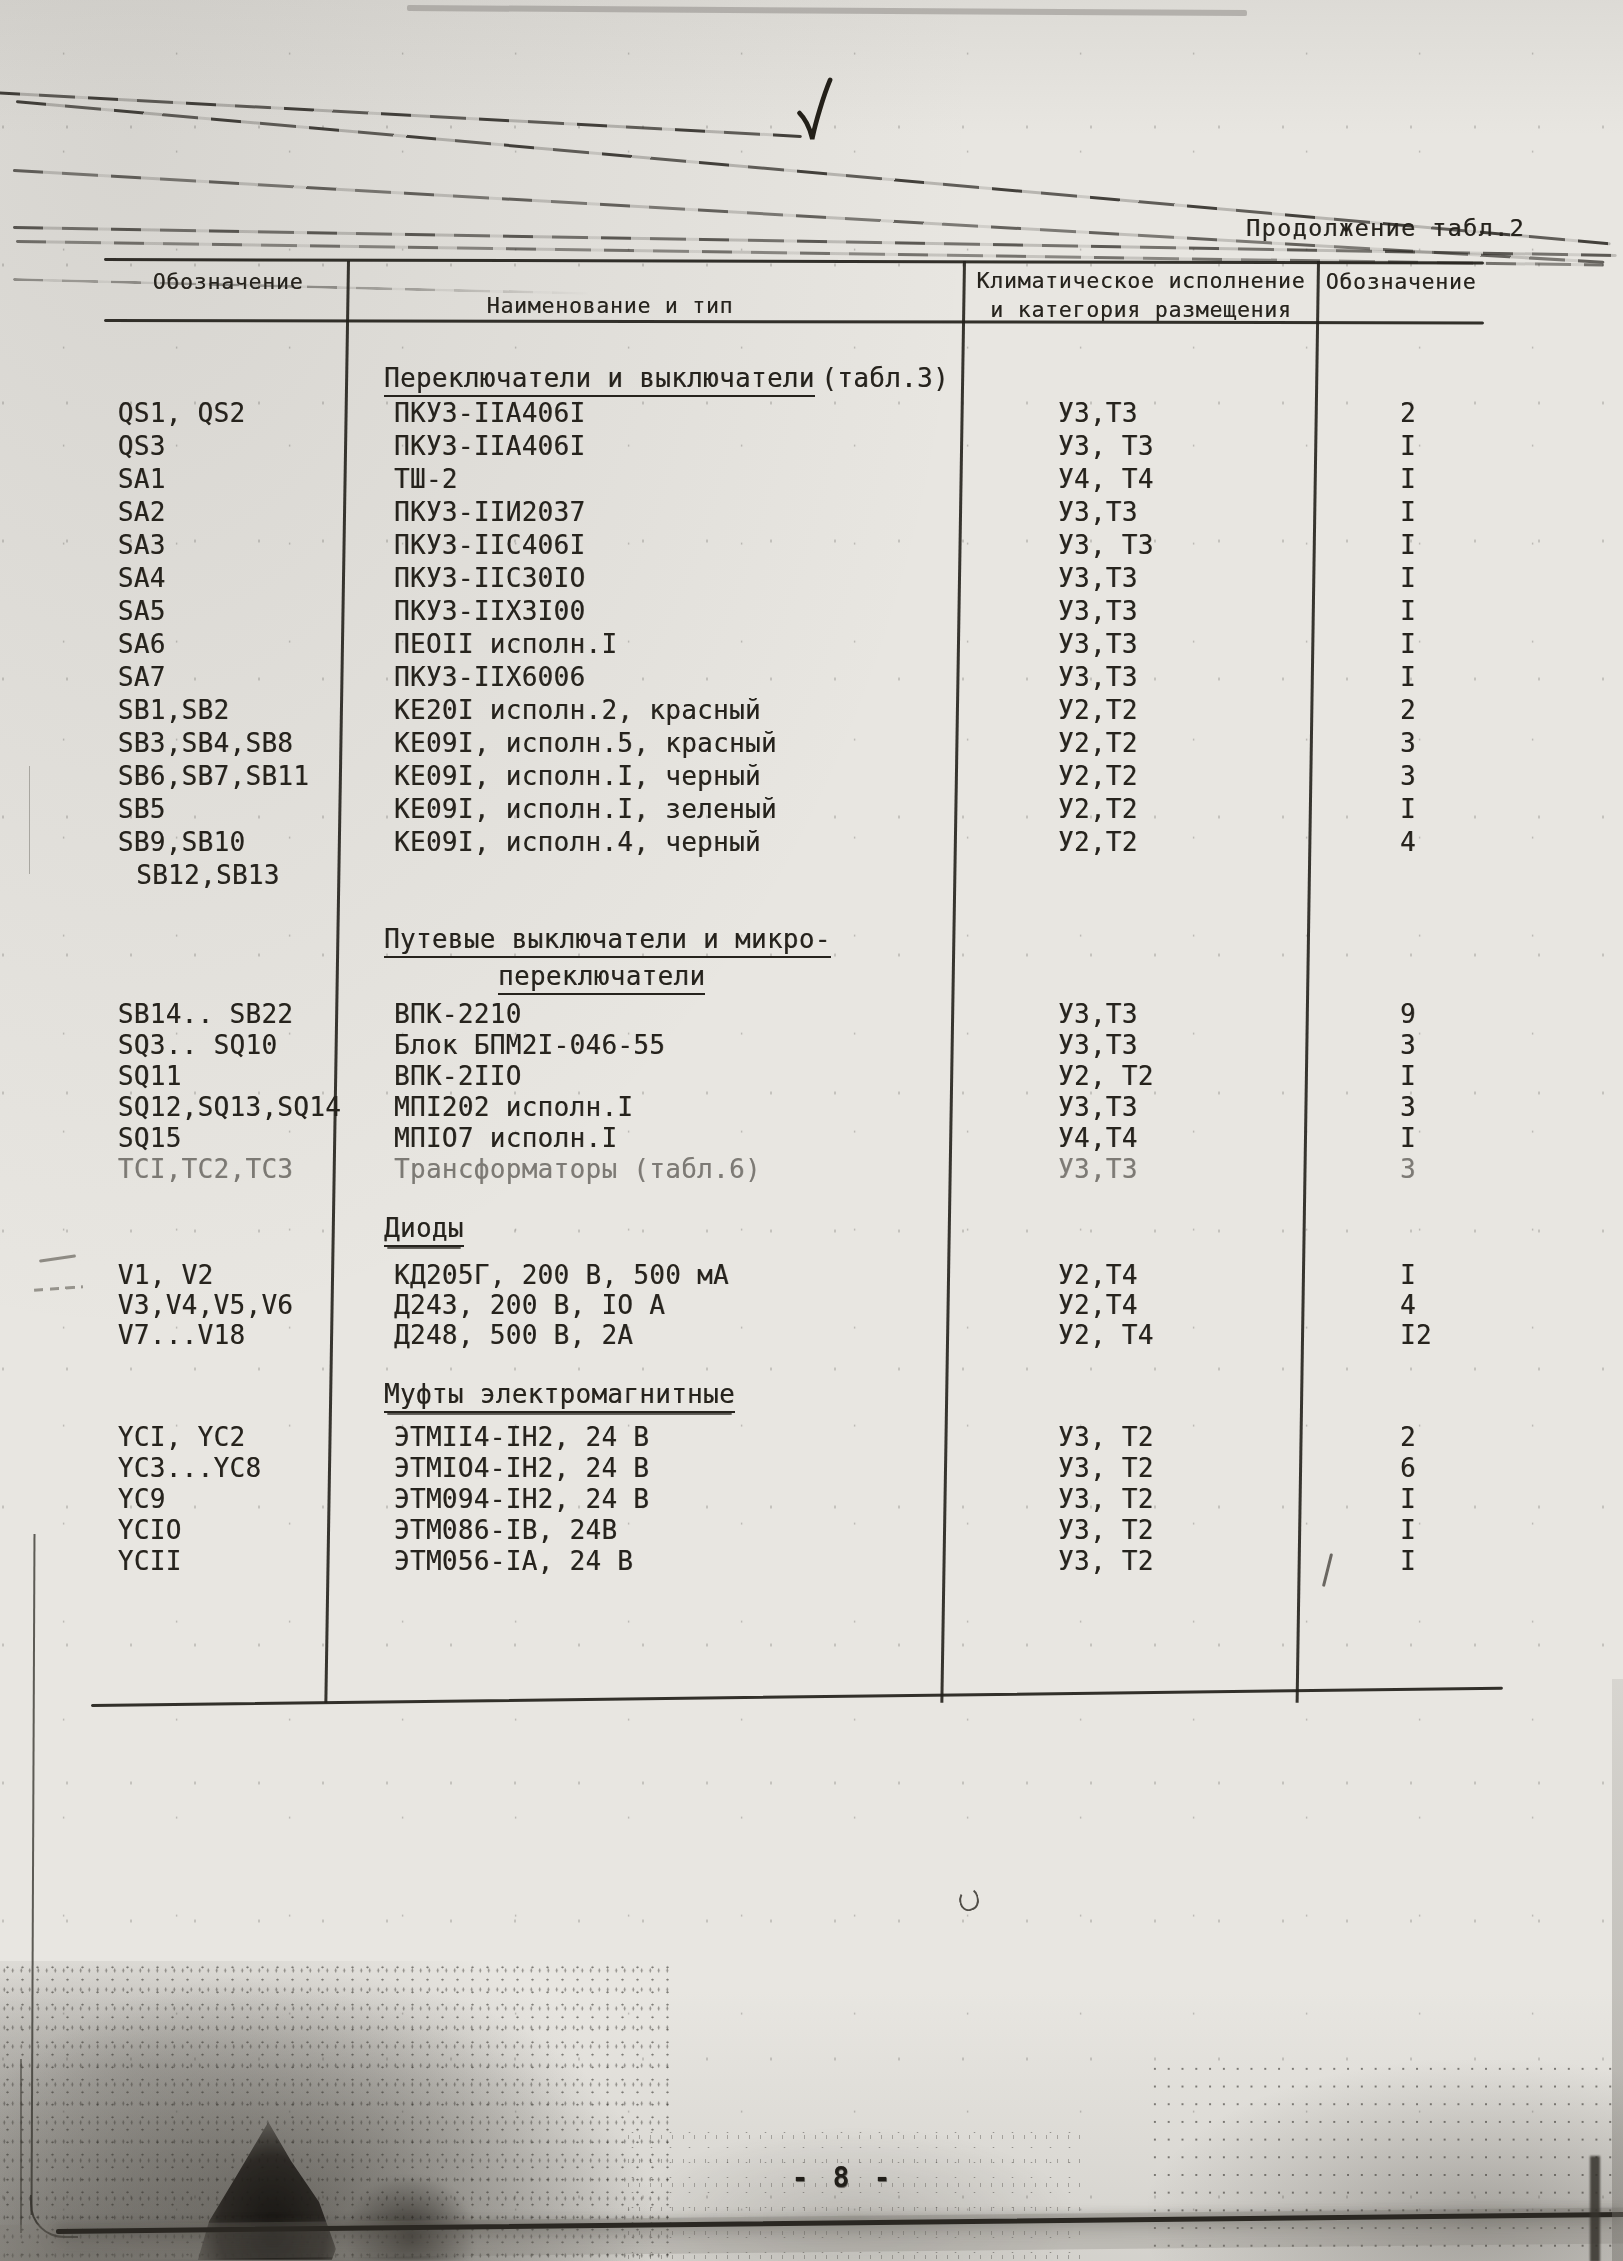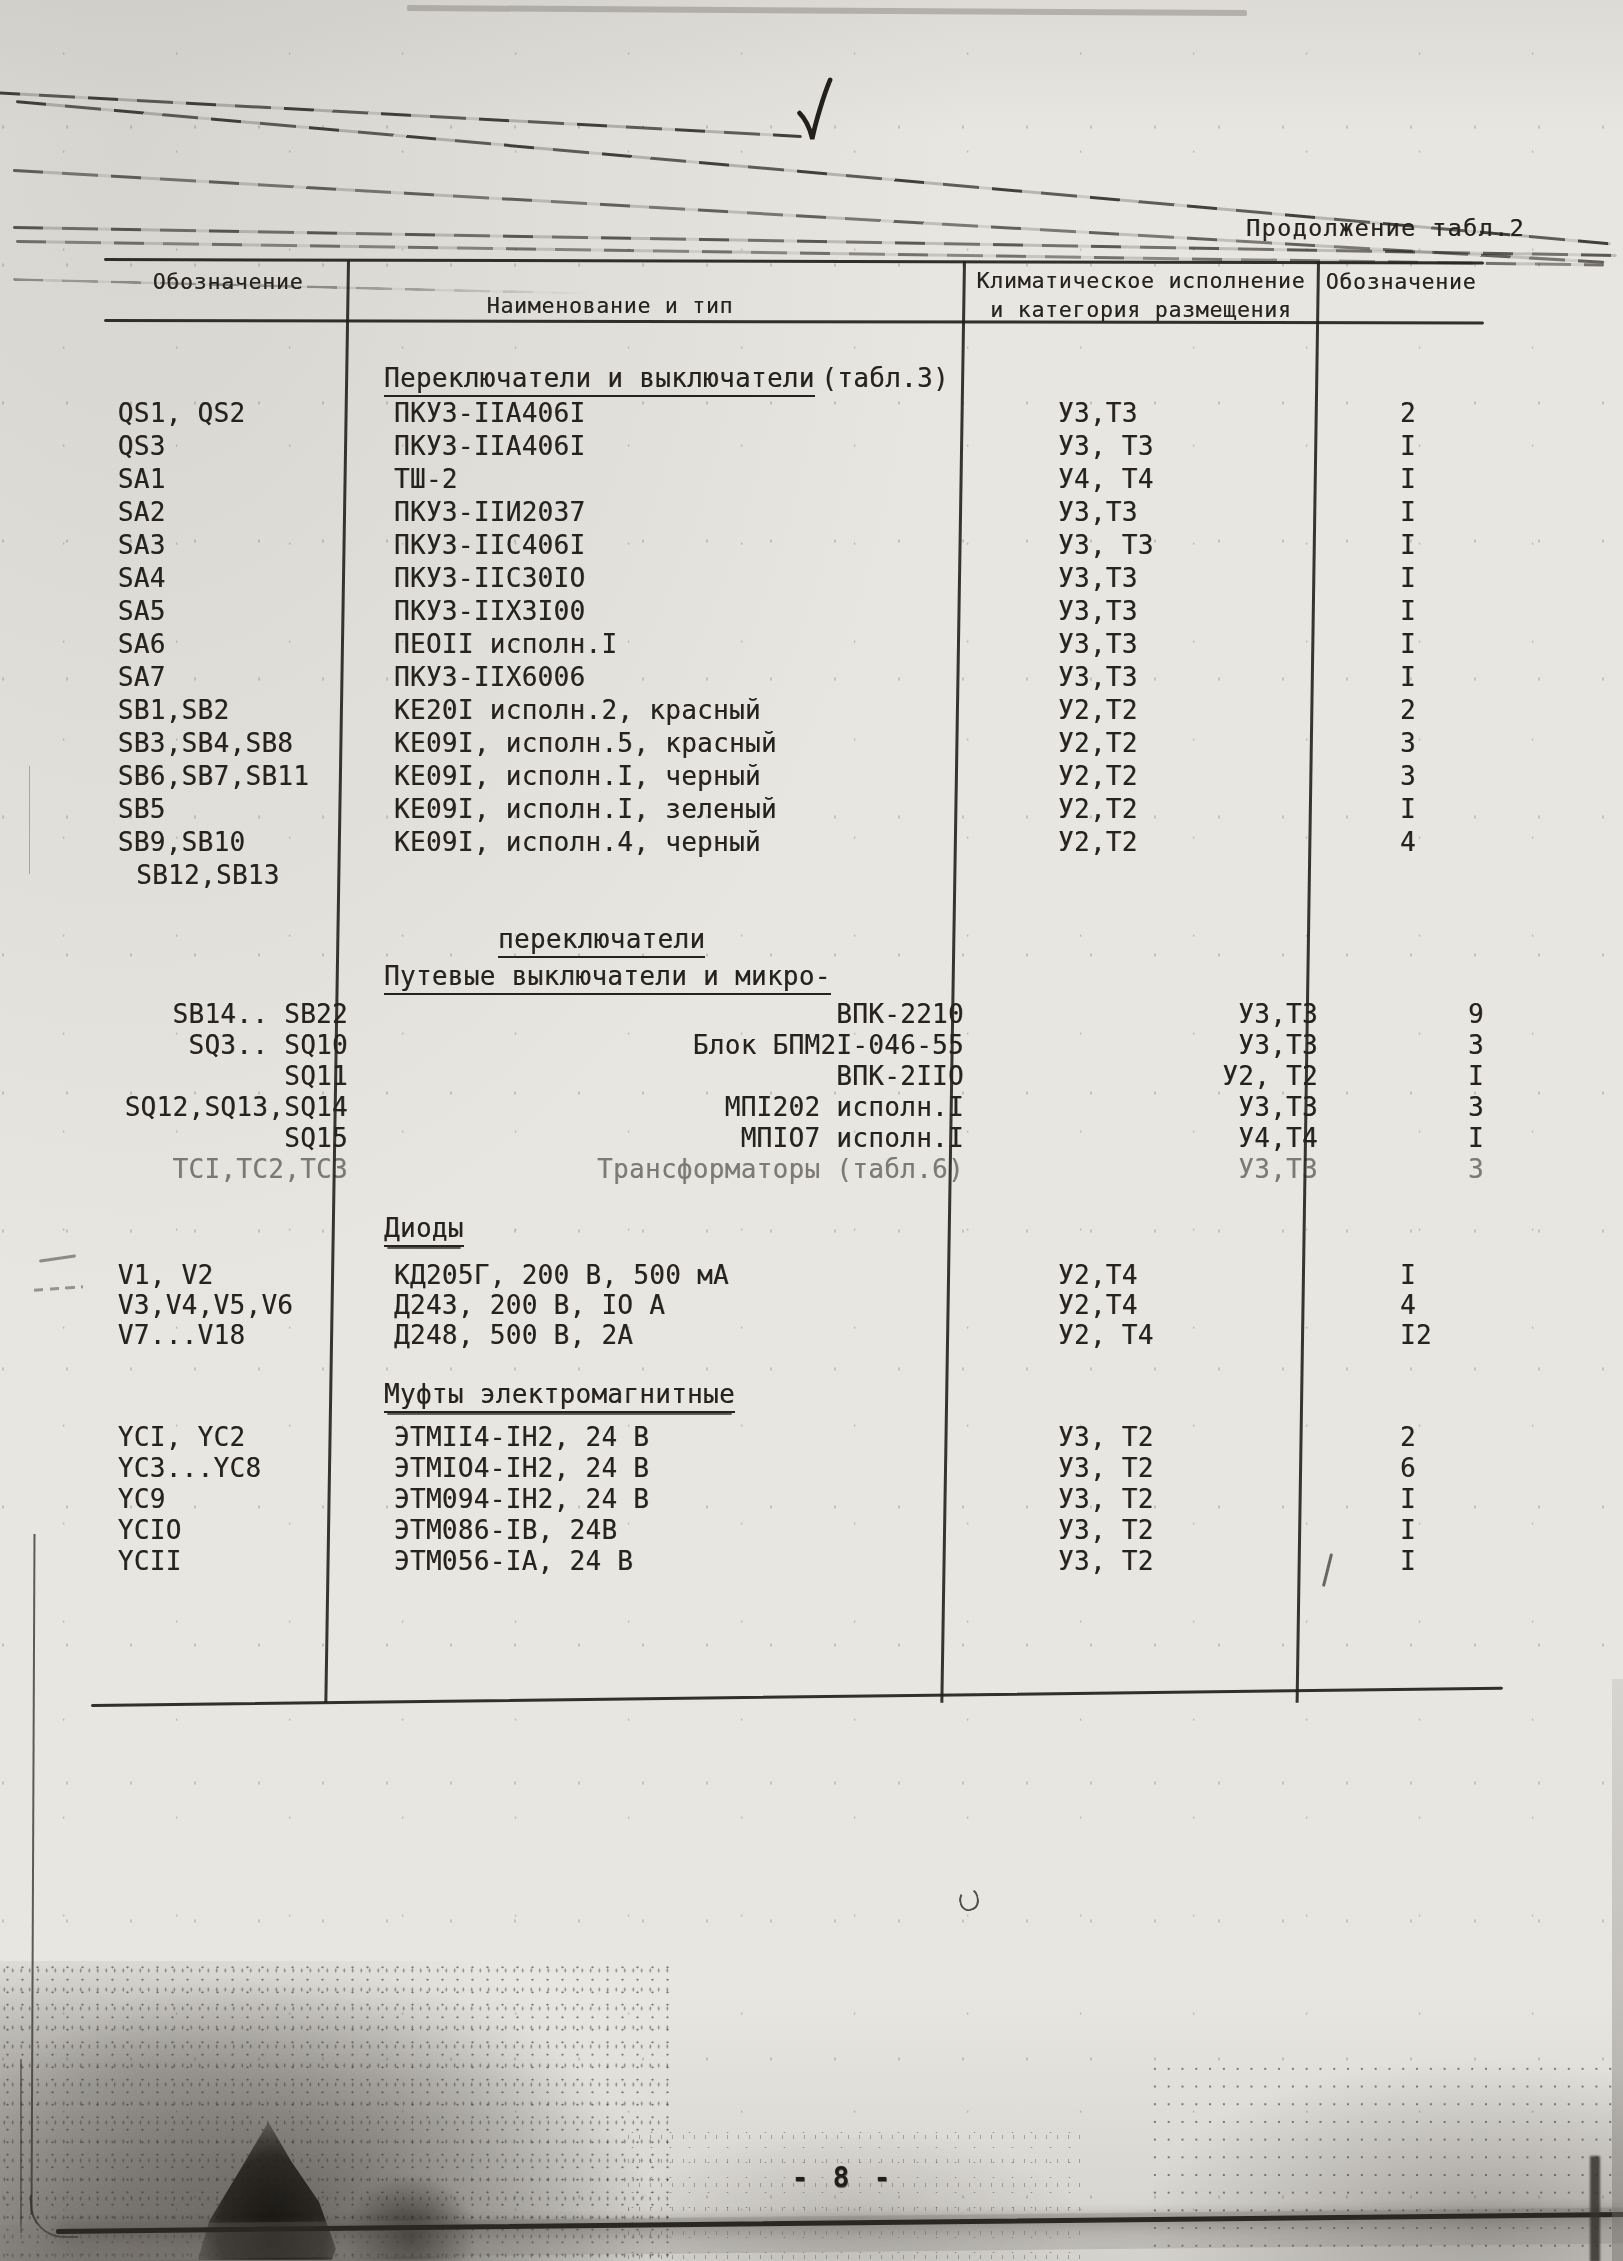--- a/index.html
+++ b/index.html
@@ -64,21 +64,21 @@
   .section.s1 .sec-title{height:37px;}
   .section.s1 .sec-title.line2{padding-left:390px;}
   .section.s2 .sec-title .u, .section.s3 .sec-title .u{box-shadow:0 5.2px 0 -3.3px rgba(38,35,29,.75);}
   .section.s0{margin-top:41px;}
   .section.s1{margin-top:33px;}
   .section.s2{margin-top:29px;}
   .section.s2 .sec-title{margin-bottom:13px;}
   .section.s3{margin-top:30px;}
   .section.s3 .sec-title{margin-bottom:9.2px;}
   .trow{display:flex;align-items:flex-start;height:33px;line-height:33px;white-space:nowrap;}
-  .section.s1 .trow{height:31px;line-height:31px;text-align:right;}
+  .section.s1 .trow{height:31px;line-height:31px;}
   .section.s2 .trow{height:30px;line-height:30px;}
   .section.s3 .trow{height:31px;line-height:31px;}
   .trow.tall{height:66px;}
   .trow.faded{opacity:.55;}
   .c1{width:240px;padding-left:9.8px;box-sizing:border-box;}
   .c1 .d2{padding-left:18.4px;line-height:33px;}
   .c2{width:616px;padding-left:46px;box-sizing:border-box;}
   .c3{width:354px;padding-left:94px;box-sizing:border-box;}
   .c4{width:166px;padding-left:82px;box-sizing:border-box;}
   
@@ -248,22 +248,22 @@
         <div class="c4">I</div>
       </div>
       <div class="trow tall">
         <div class="c1">SB9,SB10<div class="d2">SB12,SB13</div></div>
         <div class="c2">КЕ09I, исполн.4, черный</div>
         <div class="c3">У2,Т2</div>
         <div class="c4">4</div>
       </div>
     </div>
     <div class="section s1">
+      <div class="sec-title"><span class="u">Путевые выключатели и микро-</span></div>
       <div class="sec-title line2"><span class="u">переключатели</span></div>
-      <div class="sec-title"><span class="u">Путевые выключатели и микро-</span></div>
       <div class="trow">
         <div class="c1">SB14.. SB22</div>
         <div class="c2">ВПК-2210</div>
         <div class="c3">У3,Т3</div>
         <div class="c4">9</div>
       </div>
       <div class="trow">
         <div class="c1">SQ3.. SQ10</div>
         <div class="c2">Блок БПМ2I-046-55</div>
         <div class="c3">У3,Т3</div>

